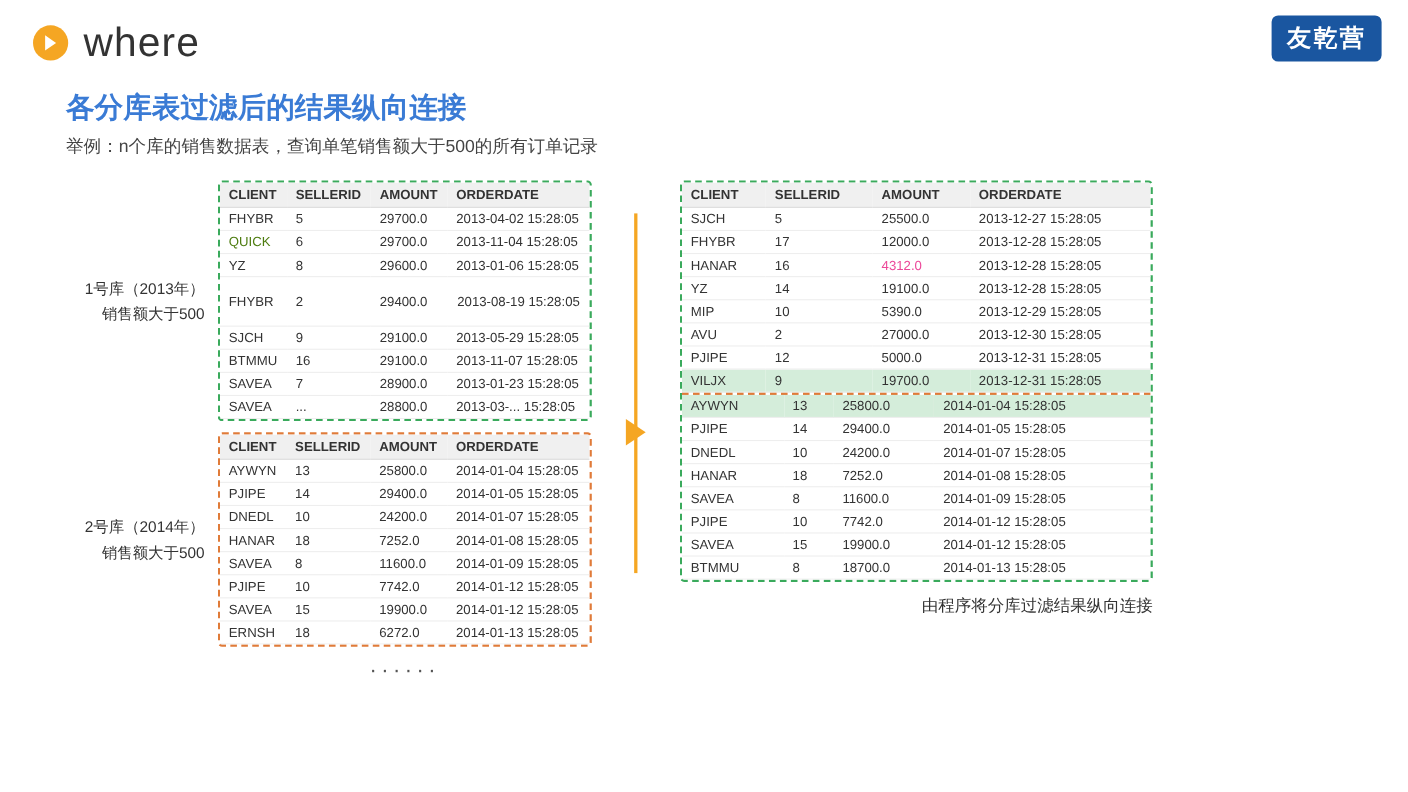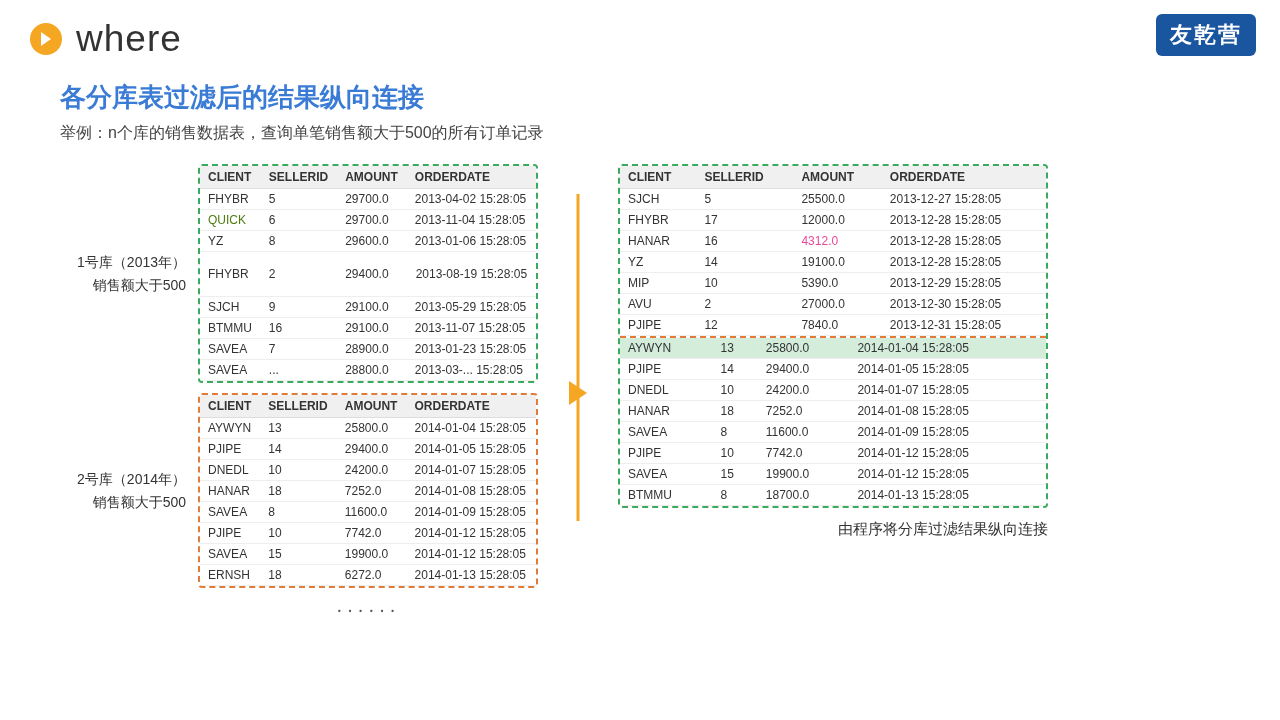--- a/index.html
+++ b/index.html
@@ -321,21 +321,27 @@
               </tr>
               <tr style="border-bottom: 1px solid rgb(238, 238, 238);">
                 <td style="padding: 3px 8px; color: rgb(51, 51, 51); white-space: nowrap;">AVU</td>
                 <td style="padding: 3px 8px; color: rgb(51, 51, 51); white-space: nowrap;">2</td>
                 <td style="padding: 3px 8px; color: rgb(51, 51, 51); white-space: nowrap;">27000.0</td>
                 <td style="padding: 3px 8px; color: rgb(51, 51, 51); white-space: nowrap;">2013-12-30 15:28:05</td>
               </tr>
               <tr style="border-bottom: 1px solid rgb(238, 238, 238);">
                 <td style="padding: 3px 8px; color: rgb(51, 51, 51); white-space: nowrap;">PJIPE</td>
                 <td style="padding: 3px 8px; color: rgb(51, 51, 51); white-space: nowrap;">12</td>
-                <td style="padding: 3px 8px; color: rgb(51, 51, 51); white-space: nowrap;">7840.0</td>
+                <td style="padding: 3px 8px; color: rgb(51, 51, 51); white-space: nowrap;">5000.0</td>
+                <td style="padding: 3px 8px; color: rgb(51, 51, 51); white-space: nowrap;">2013-12-31 15:28:05</td>
+              </tr>
+              <tr style="border-bottom: 1px solid rgb(238, 238, 238); background: rgb(212, 237, 218);">
+                <td style="padding: 3px 8px; color: rgb(51, 51, 51); white-space: nowrap;">VILJX</td>
+                <td style="padding: 3px 8px; color: rgb(51, 51, 51); white-space: nowrap;">9</td>
+                <td style="padding: 3px 8px; color: rgb(51, 51, 51); white-space: nowrap;">19700.0</td>
                 <td style="padding: 3px 8px; color: rgb(51, 51, 51); white-space: nowrap;">2013-12-31 15:28:05</td>
               </tr>
             </tbody>
         </table>
 
         <div style="border-top:2px dashed #e07b39;">
           <table style="width:100%;border-collapse:collapse;font-size:12px;">
             <tbody id="right-tbody-orange">
                 <tr style="border-bottom: 1px solid rgb(238, 238, 238); background: rgb(212, 237, 218);">
                   <td style="padding: 3px 8px; color: rgb(51, 51, 51); white-space: nowrap;">AYWYN</td>

